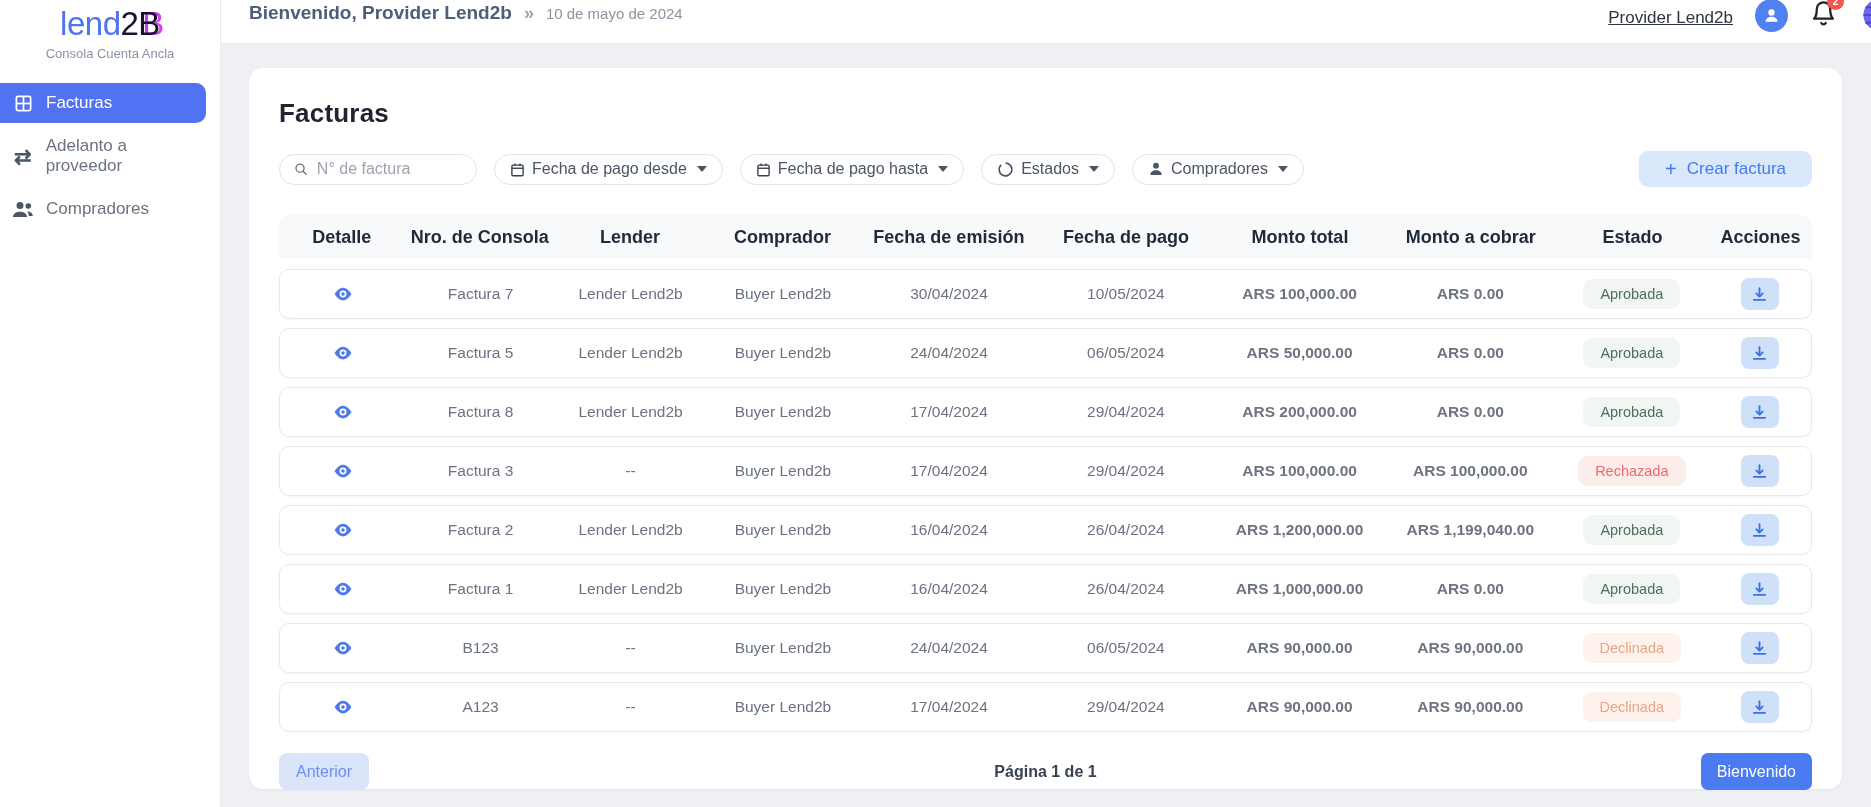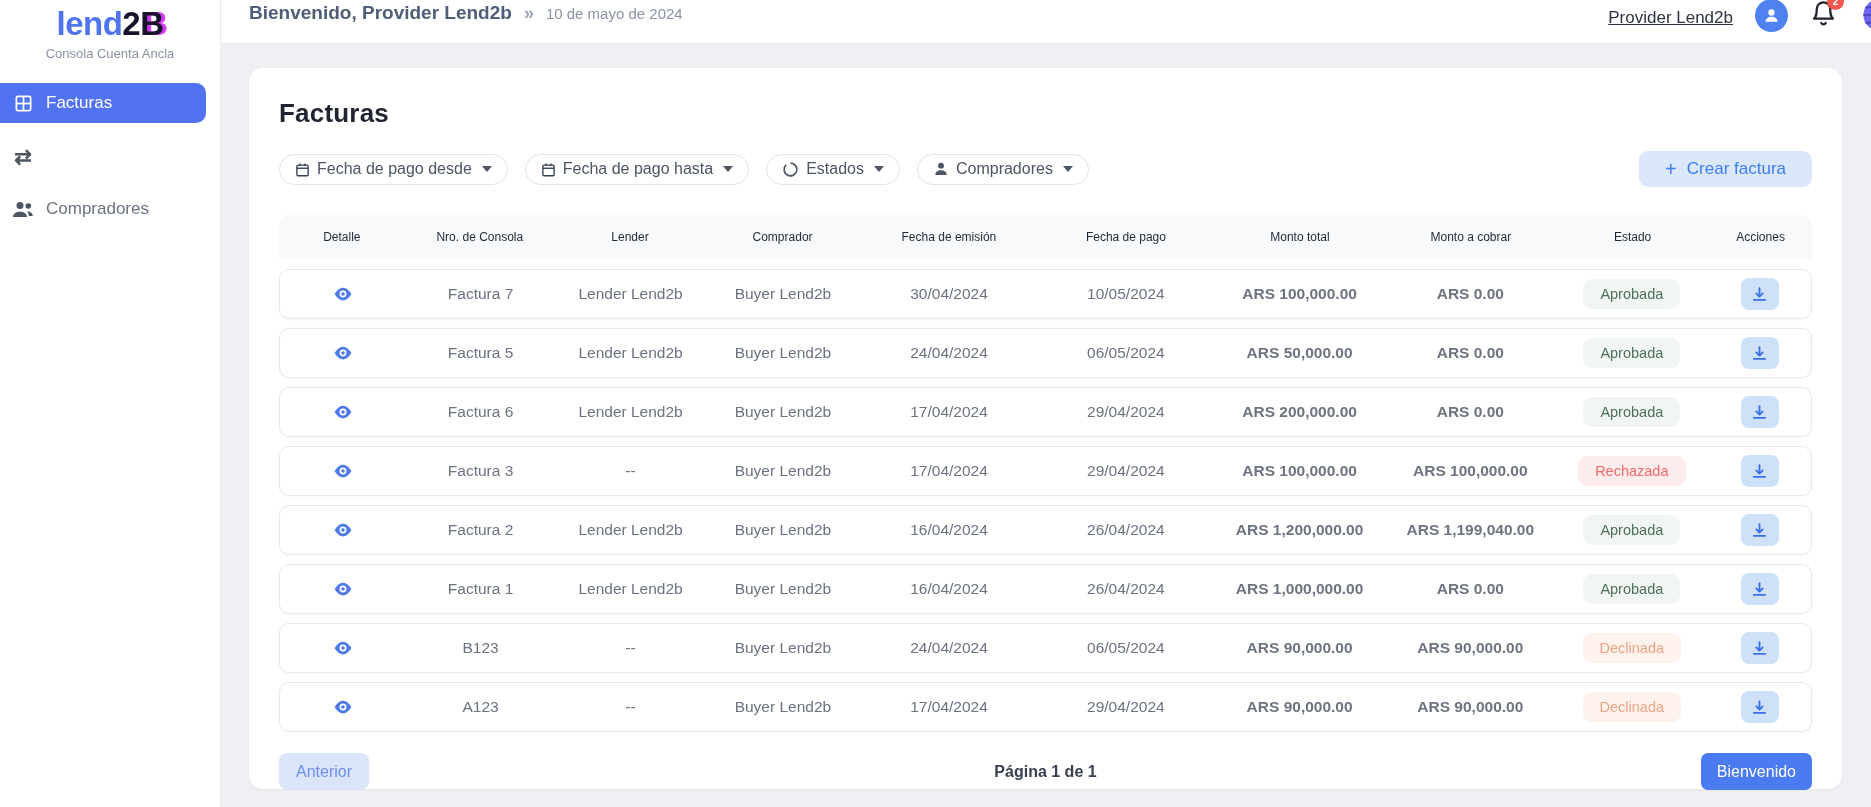--- a/index.html
+++ b/index.html
@@ -4,21 +4,21 @@
 <style>
   * { margin:0; padding:0; box-sizing:border-box; }
   html,body { width:1871px; height:807px; overflow:hidden; background:#ffffff;
     font-family:"Liberation Sans", sans-serif; }
   .app { position:relative; width:1871px; height:807px; display:flex; }
 
   
   .sidebar { width:221px; height:100%; background:#ffffff; border-right:1px solid #e8eaef;
     flex:0 0 221px; z-index:5; }
   .logo-wrap { text-align:center; padding-top:6px; }
-  .logo { font-size:33px; font-weight:700; letter-spacing:-0.5px; line-height:1.1; }
+  .logo { font-size:33px; font-weight:400; letter-spacing:-0.5px; line-height:1.1; }
   .logo .l1 { color:#4f74f0; }
   .logo .l2 { color:#18122b; }
   .logo .lb { color:#18122b; text-shadow:4px 0 0 #d23bf0; }
   .logo-sub { font-size:13px; color:#8a93a3; margin-top:4px; }
   .nav { margin-top:22px; display:flex; flex-direction:column; gap:13px; }
   .nav-item { display:flex; align-items:center; gap:12px; height:40px; padding-left:12px;
     font-size:17px; color:#6b7280; cursor:pointer; width:206px; border-radius:0 10px 10px 0; }
   .nav-item.active { background:#5173f1; color:#ffffff; font-weight:500; }
   .nav-item .nicon { width:22px; height:22px; display:flex; align-items:center; justify-content:center; }
   .nicon svg { display:block; }
@@ -68,21 +68,21 @@
     border:none; border-radius:9px; height:36px; padding:0 26px; cursor:pointer;
     display:flex; align-items:center; gap:10px; font-family:"Liberation Sans",sans-serif; }
   .btn-create .plus { font-size:20px; font-weight:400; }
 
   
   .table { margin-top:28px; }
   .trow { display:grid;
     grid-template-columns:8.2% 9.8% 9.8% 10.1% 11.6% 11.5% 11.2% 11.1% 10% 6.7%;
     align-items:center; }
   .thead { background:#f8f9fb; border-radius:10px 10px 0 0; height:44px; margin-bottom:10px; }
-  .th { font-size:12px; font-weight:400; color:#1f2937; text-align:center; }
+  .th { font-size:18px; font-weight:700; color:#1f2937; text-align:center; }
   .data-row { background:#ffffff; border:1px solid #e7e9ee; border-radius:10px; height:50px;
     margin-bottom:9px; box-shadow:0 1px 2px rgba(25,35,60,0.03); }
   .td { font-size:15.5px; color:#6b7280; text-align:center; }
   .td.amount { font-weight:700; color:#6d7480; }
   .eye-btn { display:flex; justify-content:center; cursor:pointer; }
   .badge { display:inline-block; font-size:14.5px; font-weight:500; border-radius:9px;
     padding:7px 17px; }
   .badge-approved { background:#f2f6f3; color:#4e6e5f; }
   .badge-rejected { background:#fdecec; color:#f06a6a; }
   .badge-declined { background:#fdf2ec; color:#eba687; }
@@ -118,20 +118,21 @@
           <svg width="19" height="19" viewBox="0 0 24 24" fill="none" stroke="#ffffff" stroke-width="2.2">
             <rect x="3" y="3" width="18" height="18" rx="2"></rect>
               <line x1="12" y1="3" x2="12" y2="21"></line>
               <line x1="3" y1="12" x2="21" y2="12"></line>
           </svg>
         </span>
         <span>Facturas</span>
       </div>
       <div class="nav-item">
         <span class="nicon transfer-glyph">⇄</span>
+        <span>Adelanto a proveedor</span>
       </div>
       <div class="nav-item">
         <span class="nicon">
           <svg width="21" height="18" viewBox="0 0 24 20" fill="#4b5563">
             <circle cx="8" cy="6" r="4"></circle>
               <path d="M0 19c0-4 4-6 8-6s8 2 8 6z"></path>
             <circle cx="17.5" cy="6.5" r="3.2"></circle>
               <path d="M16 12.6c3.4.2 6.6 2 6.6 5.4H18c0-2.2-.8-4-2-5.4z"></path>
           </svg>
         </span>
@@ -174,20 +175,27 @@
           </svg>
         </div>
       </div>
     </header>
 
     <main class="main">
       <div class="card">
         <h1 class="card-title">Facturas</h1>
 
         <div class="filters">
+          <div class="search-pill">
+            <svg width="16" height="16" viewBox="0 0 24 24" fill="none" stroke="#6b7280" stroke-width="2.4" stroke-linecap="round">
+              <circle cx="10.5" cy="10.5" r="7"></circle>
+                <line x1="15.8" y1="15.8" x2="21" y2="21"></line>
+            </svg>
+            <input type="text" placeholder="N° de factura" style="">
+          </div>
 
           <div class="pill">
             <svg width="15" height="15" viewBox="0 0 24 24" fill="none" stroke="#374151" stroke-width="2.2">
               <rect x="3" y="5" width="18" height="17" rx="2"></rect>
                 <line x1="3" y1="10" x2="21" y2="10"></line>
                 <line x1="8" y1="2.5" x2="8" y2="6.5"></line>
                 <line x1="16" y1="2.5" x2="16" y2="6.5"></line>
             </svg>
             <span>Fecha de pago desde</span>
             <span class="caret"></span>
@@ -300,21 +308,21 @@
   </div>
 
   <div class="trow data-row">
     <div class="td eye-btn">
       <svg width="18" height="14" viewBox="0 0 24 17">
         <path d="M12 0C5.5 0 .8 8.5.8 8.5S5.5 17 12 17s11.2-8.5 11.2-8.5S18.5 0 12 0z" fill="#4e79ea"></path>
         <circle cx="12" cy="8.5" r="4.6" fill="#ffffff"></circle>
         <circle cx="12" cy="8.5" r="2.4" fill="#4e79ea"></circle>
       </svg>
     </div>
-    <div class="td">Factura 6</div>
+    <div class="td">Factura 8</div>
     <div class="td">Lender Lend2b</div>
     <div class="td">Buyer Lend2b</div>
     <div class="td">17/04/2024</div>
     <div class="td">29/04/2024</div>
     <div class="td amount">ARS 200,000.00</div>
     <div class="td amount">ARS 0.00</div>
     <div class="td">
       <span class="badge badge-approved">Aprobada</span>
     </div>
     <div class="td">

